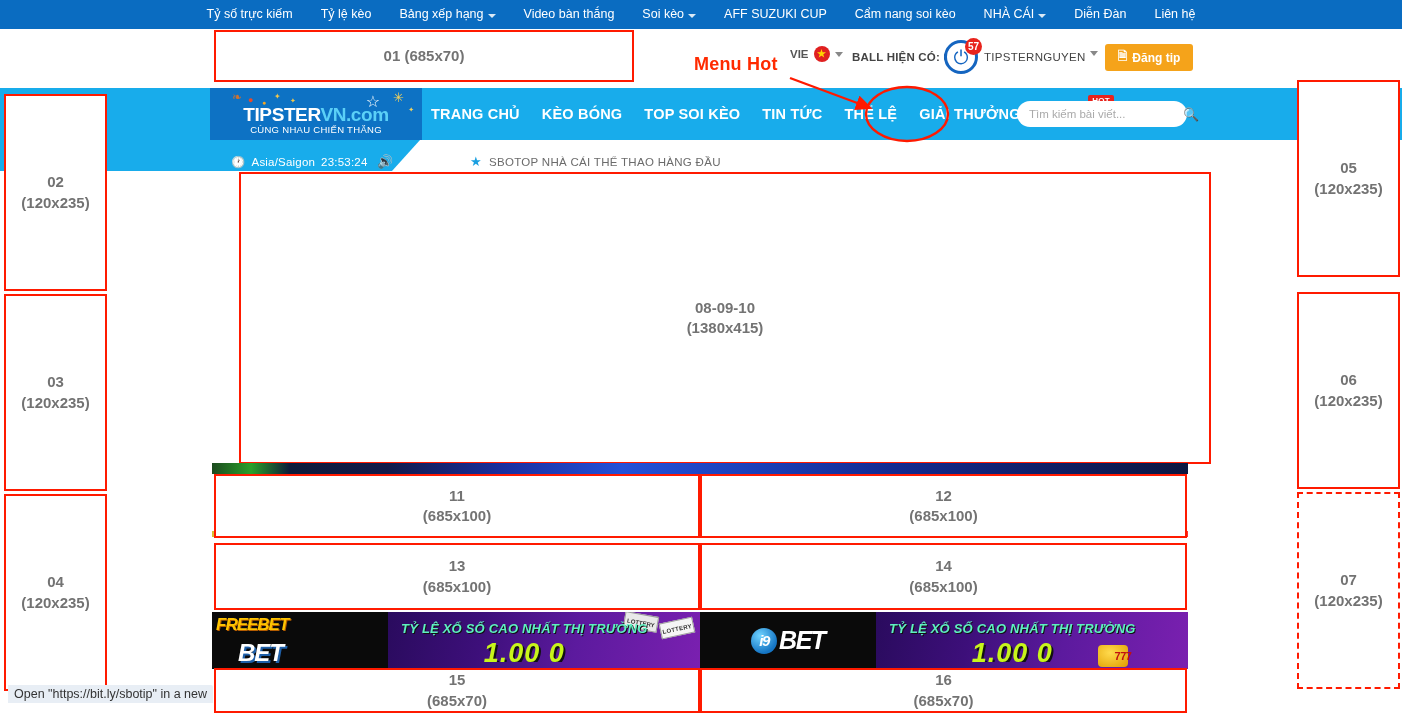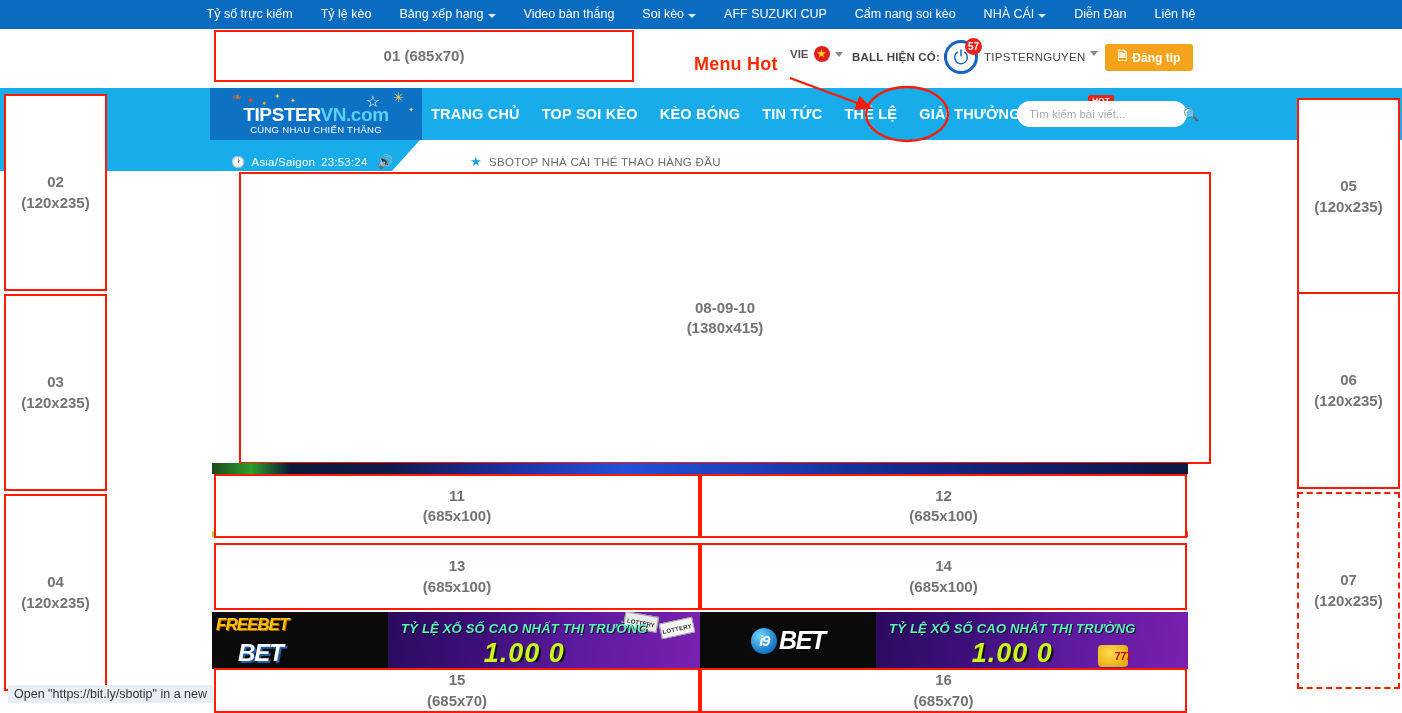--- a/index.html
+++ b/index.html
@@ -354,24 +354,24 @@
         <span class="w">TIPSTER</span><span class="c">VN.com</span>
       </div>
       <div class="logo-sub">CÙNG NHAU CHIẾN THẮNG</div>
     </div>
 
     <nav class="mainnav">
       <div class="mainnav-item">
         <span>TRANG CHỦ</span>
       </div>
       <div class="mainnav-item">
+        <span>KÈO BÓNG</span>
+      </div>
+      <div class="mainnav-item">
         <span>TOP SOI KÈO</span>
-      </div>
-      <div class="mainnav-item">
-        <span>KÈO BÓNG</span>
       </div>
       <div class="mainnav-item">
         <span>TIN TỨC</span>
       </div>
       <div class="mainnav-item">
         <span>THỂ LỆ</span>
       </div>
       <div class="mainnav-item">
         <span>GIẢI THƯỞNG</span>
       </div>
@@ -411,21 +411,21 @@
   </div>
   <div class="adbox" style="left:4px;top:294px;width:103px;height:197px;">
     <div>03</div>
     <div class="l2">(120x235)</div>
   </div>
   <div class="adbox" style="left:4px;top:494px;width:103px;height:197px;">
     <div>04</div>
     <div class="l2">(120x235)</div>
   </div>
 
-  <div class="adbox" style="left:1297px;top:98px;width:103px;height:197px;">
+  <div class="adbox" style="left:1297px;top:80px;width:103px;height:197px;">
     <div>05</div>
     <div class="l2">(120x235)</div>
   </div>
   <div class="adbox" style="left:1297px;top:292px;width:103px;height:197px;">
     <div>06</div>
     <div class="l2">(120x235)</div>
   </div>
   <div class="adbox dashed" style="left:1297px;top:492px;width:103px;height:197px;">
     <div>07</div>
     <div class="l2">(120x235)</div>

